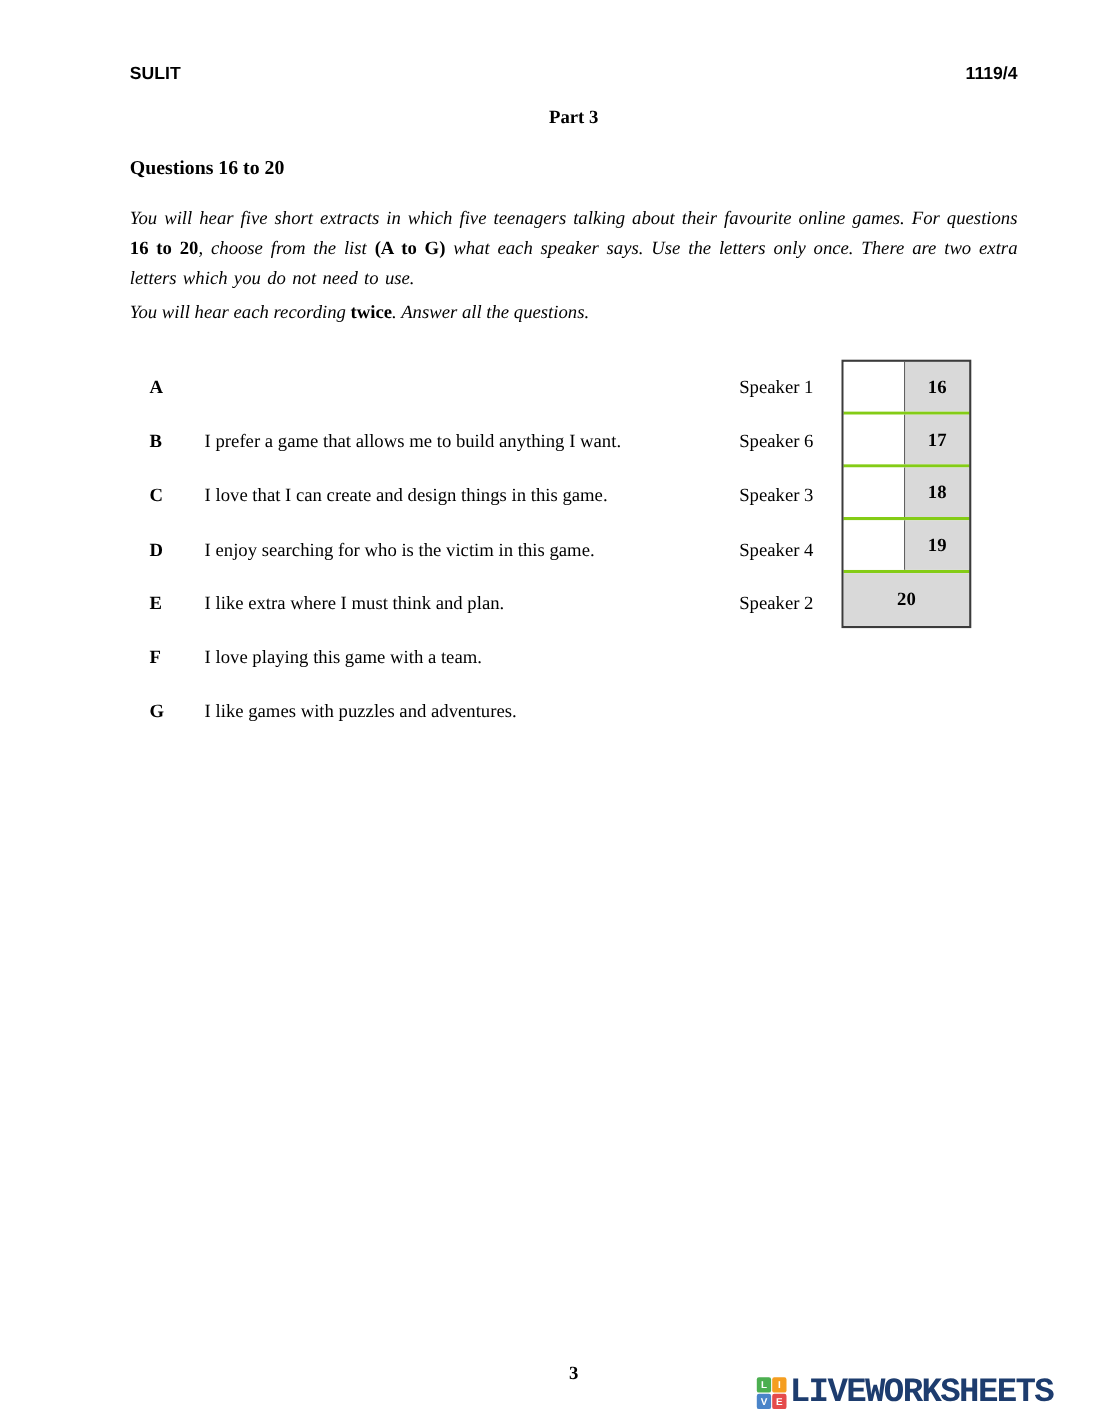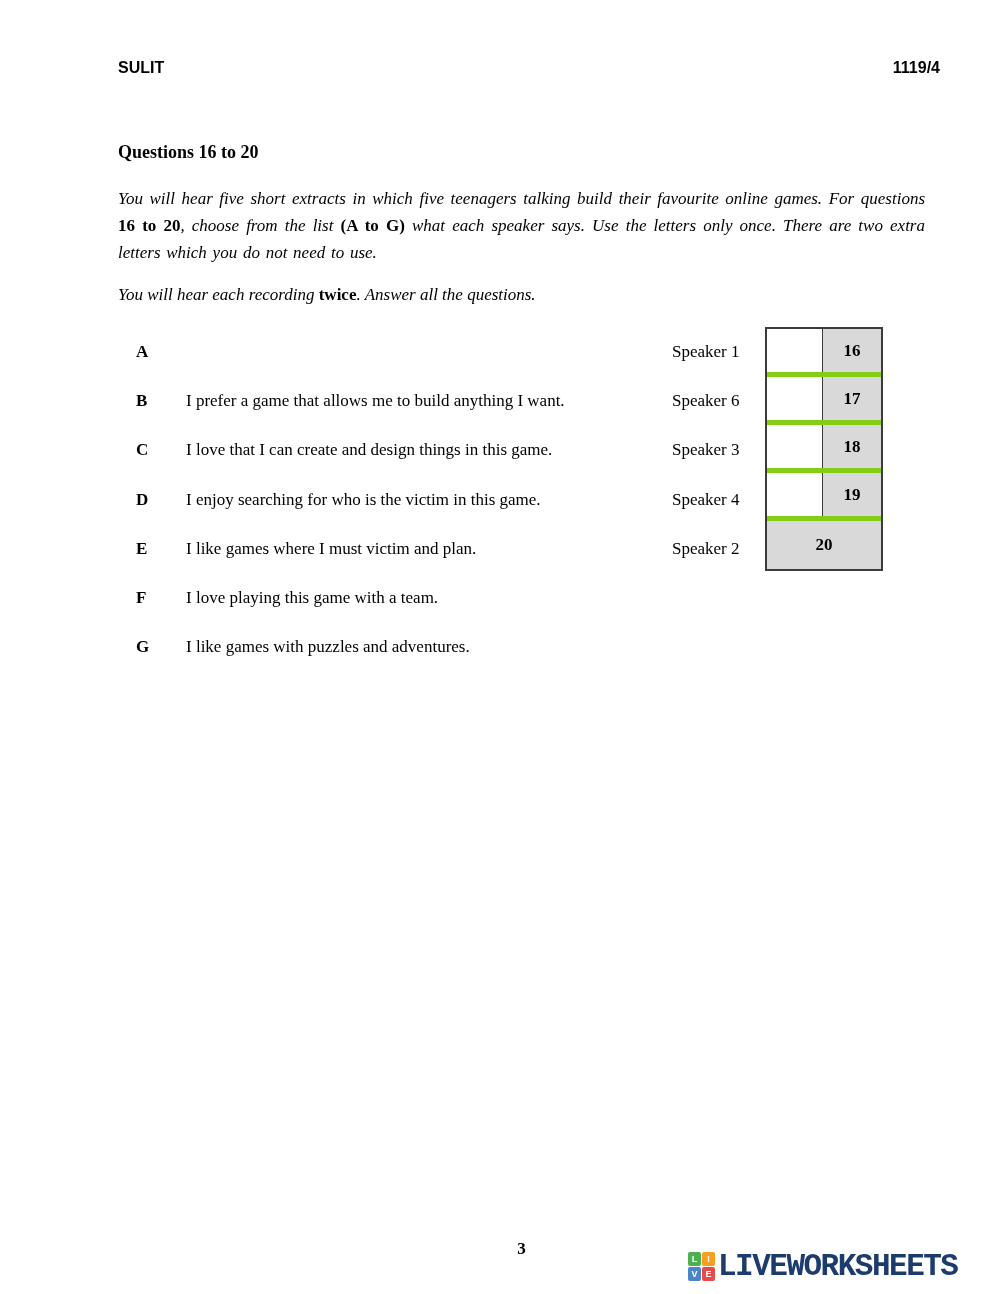--- a/index.html
+++ b/index.html
@@ -14,39 +14,39 @@
     overflow:hidden;
     padding-left:43px;
   }
   
   .hdr-left {
     position:absolute; left:118px; top:59px;
     font-family:"Liberation Sans", sans-serif;
     font-weight:bold; font-size:16px;
   }
   .hdr-right {
-    position:absolute; right:60px; top:59px;
+    position:absolute; right:75px; top:59px;
     font-family:"Liberation Sans", sans-serif;
     font-weight:bold; font-size:16px;
   }
   .part-title {
     position:absolute; left:118px; right:75px; top:97px;
     text-align:center; font-weight:bold; font-size:17px;
   }
   .q-heading {
     position:absolute; left:118px; top:142px;
     font-weight:bold; font-size:18px;
   }
   .para1 {
     position:absolute; left:118px; right:75px; top:185px;
     font-style:italic; font-size:17px; line-height:27px;
     text-align:justify; word-spacing:1.5px;
   }
   .para2 {
-    position:absolute; left:118px; top:285px;
+    position:absolute; left:118px; top:274px;
     font-style:italic; font-size:17px;
   }
   .b-roman { font-style:normal; font-weight:bold; }
   
   .options {
     position:absolute; left:118px; top:327px;
     width:807px; height:360px;
   }
   .option-row {
     position:absolute; left:0; width:100%;
@@ -61,21 +61,21 @@
   .option-row:nth-of-type(7){ top:295px; }
   .opt-letter { position:absolute; left:18px; font-weight:bold; }
   .opt-text   { position:absolute; left:68px; }
   .opt-speaker{ position:absolute; left:554px; }
   
   .answer-table {
     position:absolute; left:647px; top:0;
     width:118px; border:2px solid #3b3b3b;
     background:#ffffff;
   }
-  .t-row { display:flex; height:48px; border-bottom:5px solid #84cc16; }
+  .t-row { display:flex; height:48px; border-bottom:3px solid #84cc16; }
   .t-row:last-child { border-bottom:none;flex-direction:column; }
   .cell-answer {
     width:56px; background:#ffffff; border-right:1px solid #3b3b3b;
     cursor:text;
   }
   .cell-number {
     flex:1; background:#d9d9d9;
     display:flex; align-items:center; justify-content:center;
     font-weight:bold; font-size:17px;
   }
@@ -103,24 +103,25 @@
   }
 </style>
 </head>
 <body>
 
 <div class="page">
 
   <div class="hdr-left">SULIT</div>
   <div class="hdr-right">1119/4</div>
 
+  <div class="part-title">Part 3</div>
 
   <div class="q-heading">Questions 16 to 20</div>
 
-  <p class="para1"><span>You will hear five short extracts in which five teenagers talking build their favourite online games. For questions </span><span class="b-roman">16 to 20</span><span>, choose from the list </span><span class="b-roman">(A to G)</span><span> what each speaker says. Use the letters only once. There are two extra letters which you do not need to use.</span></p>
+  <p class="para1"><span>You will hear five short extracts in which five teenagers talking about their favourite online games. For questions </span><span class="b-roman">16 to 20</span><span>, choose from the list </span><span class="b-roman">(A to G)</span><span> what each speaker says. Use the letters only once. There are two extra letters which you do not need to use.</span></p>
 
   <p class="para2"><span>You will hear each recording </span><span class="b-roman">twice</span><span>. Answer all the questions.</span></p>
 
   <div class="options">
 
     <div class="option-row">
       <span class="opt-letter">A</span>
       <span class="opt-speaker">Speaker 1</span>
     </div>
     <div class="option-row">
@@ -133,21 +134,21 @@
       <span class="opt-text">I love that I can create and design things in this game.</span>
       <span class="opt-speaker">Speaker 3</span>
     </div>
     <div class="option-row">
       <span class="opt-letter">D</span>
       <span class="opt-text">I enjoy searching for who is the victim in this game.</span>
       <span class="opt-speaker">Speaker 4</span>
     </div>
     <div class="option-row">
       <span class="opt-letter">E</span>
-      <span class="opt-text">I like games where I must victim and plan.</span>
+      <span class="opt-text">I like extra where I must think and plan.</span>
       <span class="opt-speaker">Speaker 2</span>
     </div>
     <div class="option-row">
       <span class="opt-letter">F</span>
       <span class="opt-text">I love playing this game with a team.</span>
     </div>
     <div class="option-row">
       <span class="opt-letter">G</span>
       <span class="opt-text">I like games with puzzles and adventures.</span>
     </div>

